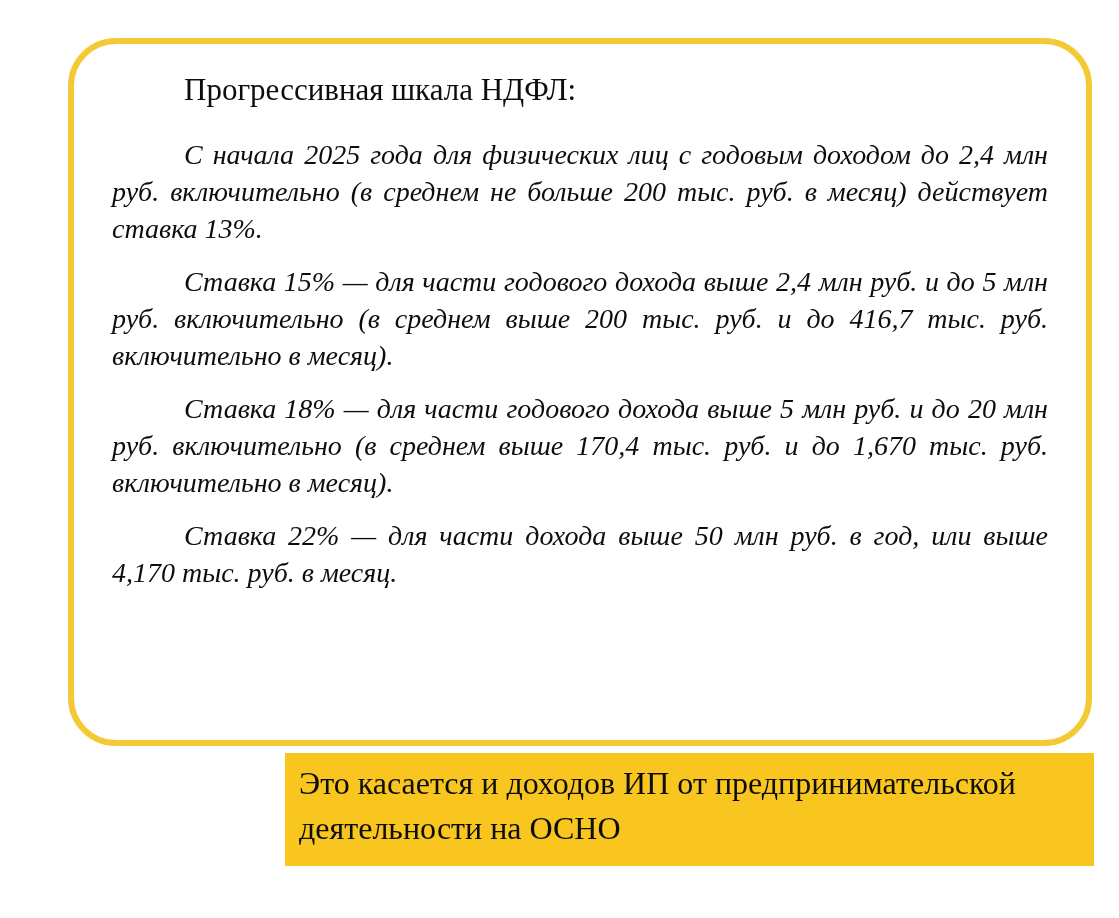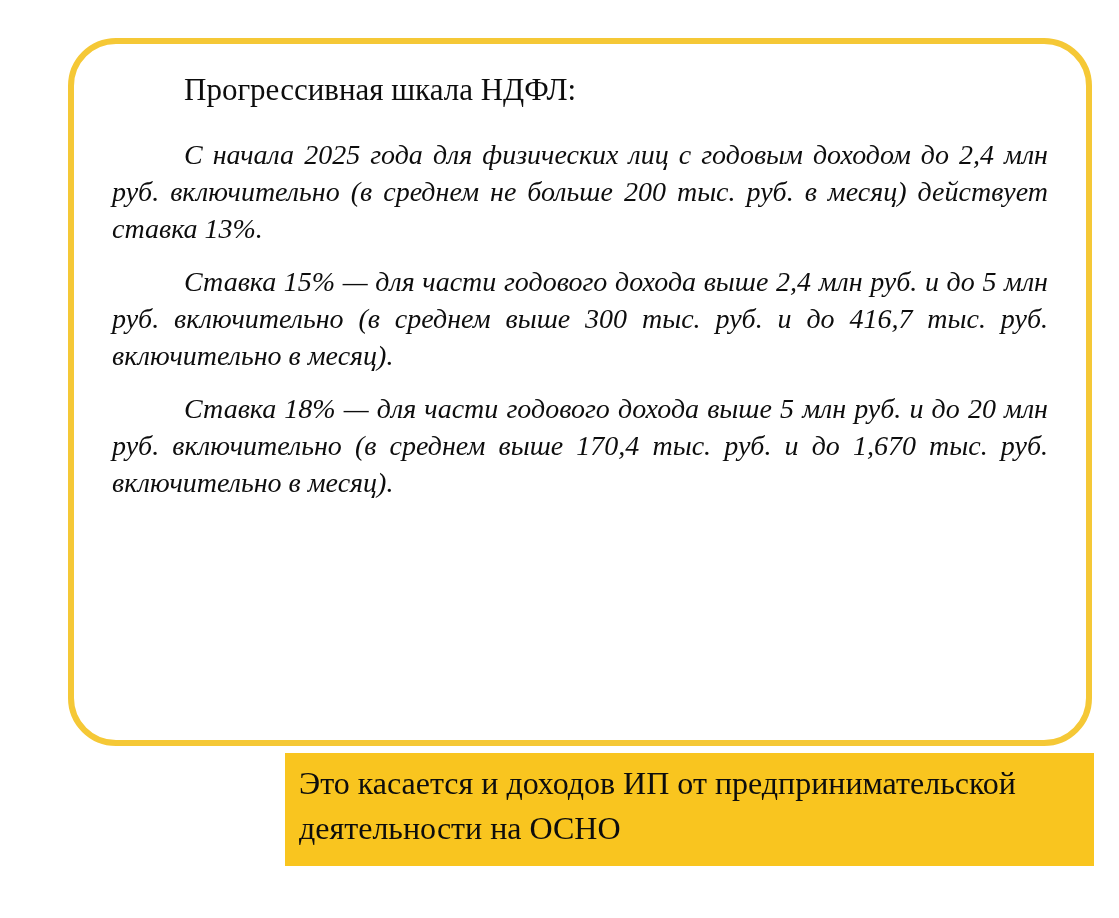--- a/index.html
+++ b/index.html
@@ -68,24 +68,25 @@
 </head>
 <body>
 
 <div class="screen">
 
   <div class="tax-card">
     <h1 class="card-title">Прогрессивная шкала НДФЛ:</h1>
 
     <p class="card-paragraph">С начала 2025 года для физических лиц с годовым доходом до 2,4 млн руб. включительно (в среднем не больше 200 тыс. руб. в месяц) действует ставка 13%.</p>
 
-    <p class="card-paragraph">Ставка 15% — для части годового дохода выше 2,4 млн руб. и до 5 млн руб. включительно (в среднем выше 300 тыс. руб. и до 416,7 тыс. руб. включительно в месяц).</p>
+    <p class="card-paragraph">Ставка 15% — для части годового дохода выше 2,4 млн руб. и до 5 млн руб. включительно (в среднем выше 200 тыс. руб. и до 416,7 тыс. руб. включительно в месяц).</p>
 
     <p class="card-paragraph">Ставка 18% — для части годового дохода выше 5 млн руб. и до 20 млн руб. включительно (в среднем выше 170,4 тыс. руб. и до 1,670 тыс. руб. включительно в месяц).</p>
 
 
+    <p class="card-paragraph">Ставка 22% — для части дохода выше 50 млн руб. в год, или выше 4,170 тыс. руб. в месяц.</p>
   </div>
 
   <div class="osno-callout">
     <div class="osno-callout-text">Это касается и доходов ИП от предпринимательской деятельности на ОСНО</div>
   </div>
 
 </div>
 
 </body></html>

